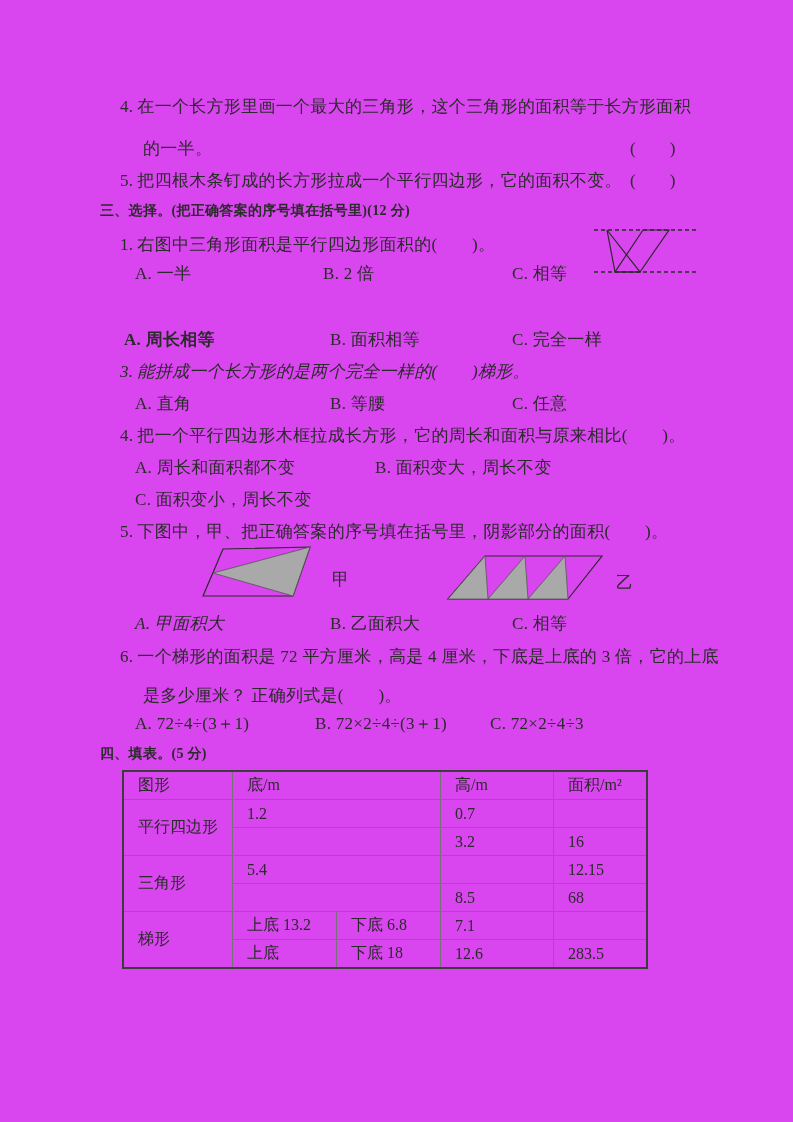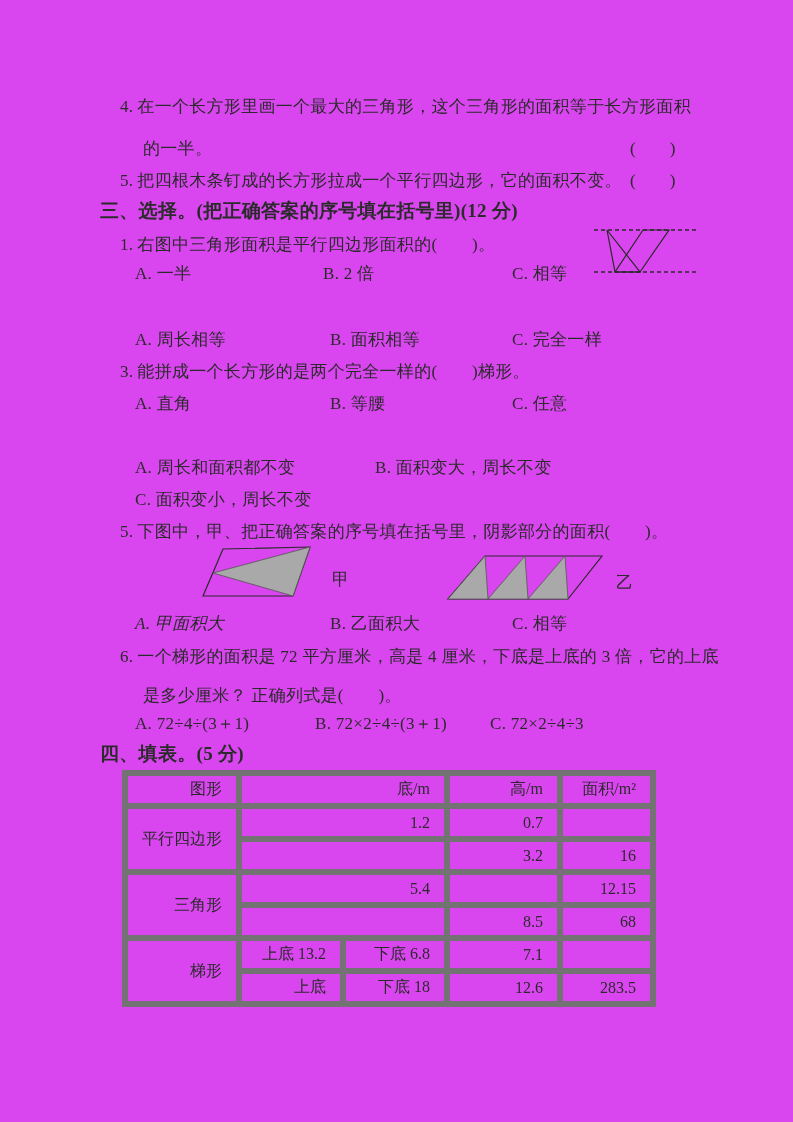--- a/index.html
+++ b/index.html
@@ -1,27 +1,27 @@
 <!DOCTYPE html>
 <html><head>
 <meta charset="utf-8">
 <style>
   html,body{margin:0;padding:0;}
   body{background:#f4f4f2;font-family:"Liberation Serif","DejaVu Serif",serif;}
   .page{position:relative;width:793px;height:1122px;background:#d946ef;color:#2b2b2b;overflow:hidden;}
   .line{position:absolute;font-size:17px;line-height:24px;white-space:pre;letter-spacing:0.3px;}
   .num{margin-right:4px;}
-  .heading{position:absolute;font-size:19px;line-height:24px;font-weight:bold;white-space:pre;letter-spacing:0.3px;}
+  .heading{position:absolute;font-size:14px;line-height:24px;font-weight:bold;white-space:pre;letter-spacing:0.3px;}
   .opt{position:absolute;font-size:17px;line-height:24px;white-space:pre;letter-spacing:0.3px;}
   .bracket{position:absolute;font-size:17px;line-height:24px;white-space:pre;}
   .figlabel{position:absolute;font-size:17px;line-height:24px;}
   svg{position:absolute;display:block;}
   table.fill{position:absolute;left:122px;top:770px;border-collapse:collapse;table-layout:fixed;
     border:2px solid #3c3c3c;font-size:16px;}
-  table.fill td{border:6px solid #737373;height:27px;text-align:right;vertical-align:middle;
+  table.fill td{border:1px solid #737373;height:27px;text-align:left;vertical-align:middle;
     padding:0 14px;white-space:pre;overflow:hidden;}
 </style>
 </head>
 <body>
 
 <div class="page">
 
   <div class="line" style="left:120px;top:95px;"><span class="num">4.</span><span>在一个长方形里画一个最大的三角形，这个三角形的面积等于长方形面积</span></div>
   <div class="line" style="left:143px;top:137px;">的一半。</div>
   <div class="bracket" style="left:630px;top:137px;">(　　)</div>
@@ -35,29 +35,30 @@
   <svg style="left:593px;top:222px;" width="104" height="58" viewBox="0 0 104 58">
     <line x1="1" y1="8" x2="103" y2="8" stroke="#2b2b2b" stroke-width="1.3" stroke-dasharray="4 3"></line>
     <line x1="1" y1="50" x2="103" y2="50" stroke="#2b2b2b" stroke-width="1.3" stroke-dasharray="4 3"></line>
     <polygon points="14,8 22,50 47,50" fill="none" stroke="#2b2b2b" stroke-width="1.2"></polygon>
     <polygon points="50,8 76,8 47,50 22,50" fill="none" stroke="#2b2b2b" stroke-width="1.2"></polygon>
   </svg>
   <div class="opt" style="left:135px;top:262px;">A. 一半</div>
   <div class="opt" style="left:323px;top:262px;">B. 2 倍</div>
   <div class="opt" style="left:512px;top:262px;">C. 相等</div>
 
-  <div class="opt" style="left:135px;top:328px;">A. 周长相等</div>
+  <div class="opt" style="left:124px;top:328px;font-weight:bold;">A. 周长相等</div>
   <div class="opt" style="left:330px;top:328px;">B. 面积相等</div>
   <div class="opt" style="left:512px;top:328px;">C. 完全一样</div>
 
-  <div class="line" style="left:120px;top:360px;"><span class="num">3.</span><span>能拼成一个长方形的是两个完全一样的(　　)梯形。</span></div>
+  <div class="line" style="left:120px;top:360px;font-style:italic;"><span class="num">3.</span><span>能拼成一个长方形的是两个完全一样的(　　)梯形。</span></div>
   <div class="opt" style="left:135px;top:392px;">A. 直角</div>
   <div class="opt" style="left:330px;top:392px;">B. 等腰</div>
   <div class="opt" style="left:512px;top:392px;">C. 任意</div>
 
+  <div class="line" style="left:120px;top:424px;"><span class="num">4.</span><span>把一个平行四边形木框拉成长方形，它的周长和面积与原来相比(　　)。</span></div>
   <div class="opt" style="left:135px;top:456px;">A. 周长和面积都不变</div>
   <div class="opt" style="left:375px;top:456px;">B. 面积变大，周长不变</div>
   <div class="opt" style="left:135px;top:488px;">C. 面积变小，周长不变</div>
 
   <div class="line" style="left:120px;top:520px;"><span class="num">5.</span><span>下图中，甲、把正确答案的序号填在括号里，阴影部分的面积(　　)。</span></div>
   <svg style="left:198px;top:542px;" width="150" height="62" viewBox="0 0 150 62">
     <polygon points="25,7 112,5 95,54 5,54" fill="none" stroke="#2b2b2b" stroke-width="1.2"></polygon>
     <polygon points="15,31 112,5 95,54" fill="#a9a9a9" stroke="#555" stroke-width="0.8"></polygon>
   </svg>
   <div class="figlabel" style="left:332px;top:568px;">甲</div>

